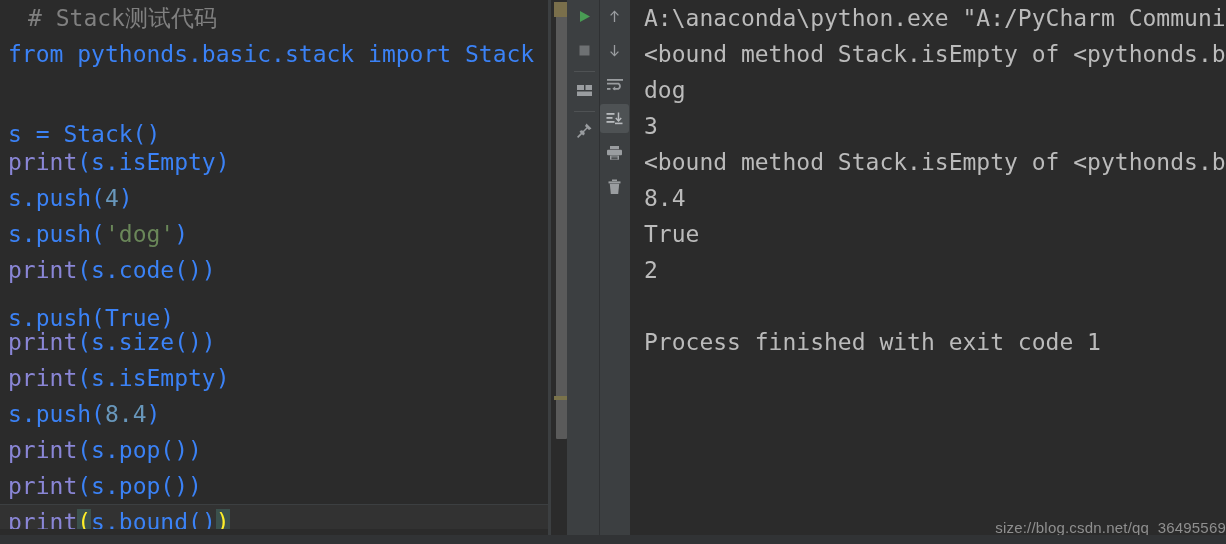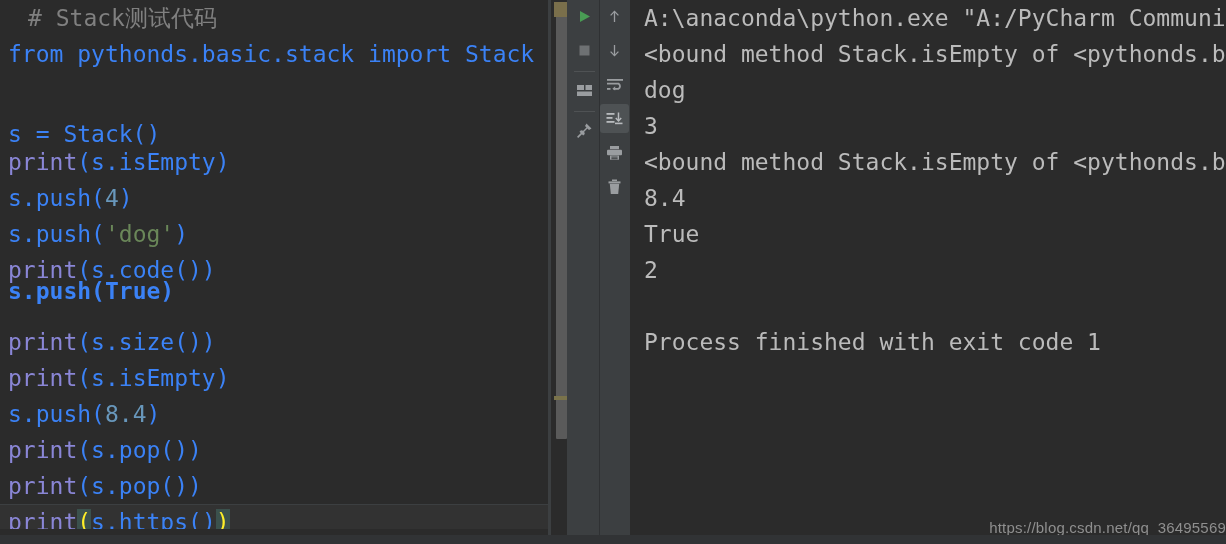--- a/index.html
+++ b/index.html
@@ -120,27 +120,27 @@
     <div id="current-line-hl" style="top: 504px;"></div>
     <div id="editor-lines">
         <div class="code-line" style="top: 0px; margin-left: 20px;"><span class="tok-comment"># Stack测试代码</span></div>
         <div class="code-line" style="top: 36px;"><span class="tok-keyword">from</span><span class="tok-default"> pythonds.basic.stack </span><span class="tok-keyword">import</span><span class="tok-default"> Stack</span></div>
         <div class="code-line" style="top: 72px; margin-top: 44px;"><span class="tok-default">s = Stack()</span></div>
         <div class="code-line" style="top: 108px;">&nbsp;</div>
         <div class="code-line" style="top: 144px;"><span class="tok-func">print</span><span class="tok-default">(s.isEmpty)</span></div>
         <div class="code-line" style="top: 180px;"><span class="tok-default">s.push(</span><span class="tok-number">4</span><span class="tok-default">)</span></div>
         <div class="code-line" style="top: 216px;"><span class="tok-default">s.push(</span><span class="tok-string">'dog'</span><span class="tok-default">)</span></div>
         <div class="code-line" style="top: 252px;"><span class="tok-func">print</span><span class="tok-default">(s.code())</span></div>
-        <div class="code-line" style="top: 273px; font-weight: bold;"><span class="tok-default">s.push(</span><span class="tok-keyword">True</span><span class="tok-default">)</span></div>
+        <div class="code-line" style="top: 300px;"><span class="tok-default">s.push(</span><span class="tok-keyword">True</span><span class="tok-default">)</span></div>
         <div class="code-line" style="top: 324px;"><span class="tok-func">print</span><span class="tok-default">(s.size())</span></div>
         <div class="code-line" style="top: 360px;"><span class="tok-func">print</span><span class="tok-default">(s.isEmpty)</span></div>
         <div class="code-line" style="top: 396px;"><span class="tok-default">s.push(</span><span class="tok-number">8.4</span><span class="tok-default">)</span></div>
         <div class="code-line" style="top: 432px;"><span class="tok-func">print</span><span class="tok-default">(s.pop())</span></div>
         <div class="code-line" style="top: 468px;"><span class="tok-func">print</span><span class="tok-default">(s.pop())</span></div>
-        <div class="code-line" style="top: 504px;"><span class="tok-func">print</span><span class="tok-paren-hl">(</span><span class="tok-default">s.https()</span><span class="tok-paren-hl squiggle">)</span></div>
+        <div class="code-line" style="top: 504px;"><span class="tok-func">print</span><span class="tok-paren-hl">(</span><span class="tok-default">s.bound()</span><span class="tok-paren-hl squiggle">)</span></div>
       </div>
   </div>
 
   <div id="editor-scrollbar">
     <div id="editor-left-edge"></div>
     <div id="scroll-track"></div>
     <div id="scroll-thumb"></div>
     <div id="marker-top" class="marker"></div>
     <div id="marker-mid" class="marker"></div>
     <div id="editor-strip-divider"></div>
@@ -253,19 +253,19 @@
         <div class="con-line" style="top: 36px;">&lt;bound method Stack.isEmpty of &lt;pythonds.b</div>
         <div class="con-line" style="top: 72px;">dog</div>
         <div class="con-line" style="top: 108px;">3</div>
         <div class="con-line" style="top: 144px;">&lt;bound method Stack.isEmpty of &lt;pythonds.b</div>
         <div class="con-line" style="top: 180px;">8.4</div>
         <div class="con-line" style="top: 216px;">True</div>
         <div class="con-line" style="top: 252px;">2</div>
         <div class="con-line" style="top: 288px;">&nbsp;</div>
         <div class="con-line" style="top: 324px;">Process finished with exit code 1</div>
       </div>
-    <div id="watermark">https://blog.csdn.net/qq_36495569</div>
+    <div id="watermark">size://blog.csdn.net/qq_36495569</div>
   </div>
 
   <div id="bottom-bar-editor"></div>
   <div id="bottom-bar"></div>
 
 </div>
 
 </body></html>

